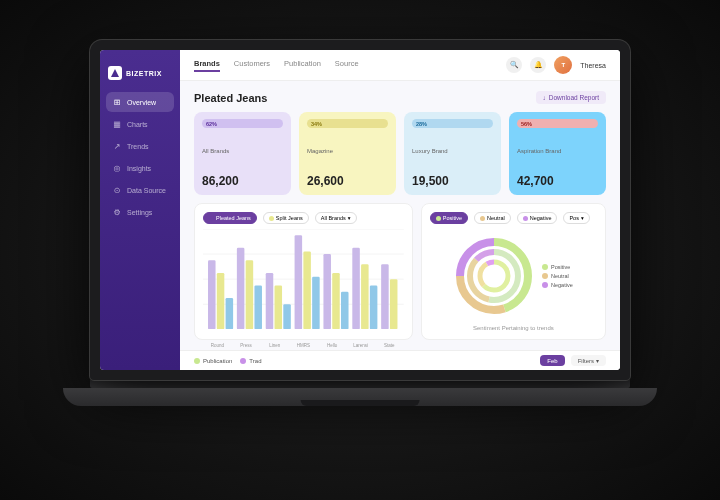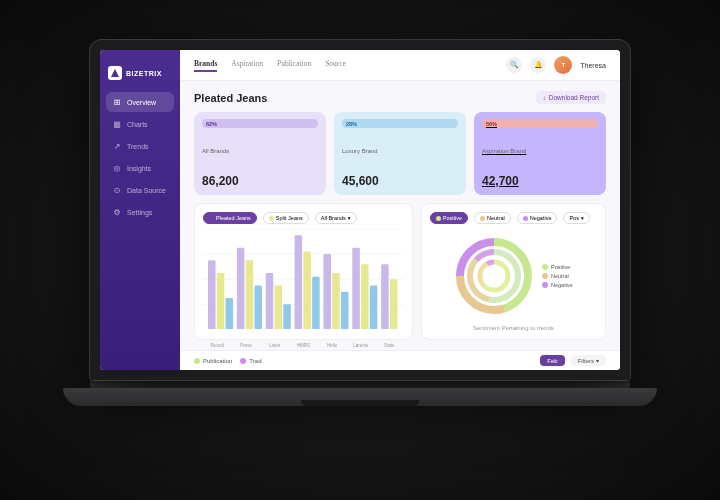--- a/index.html
+++ b/index.html
@@ -175,21 +175,20 @@
     .top-nav-tabs {
       display: flex;
       gap: 14px;
     }
 
     .top-nav-tab {
       font-size: 7.5px;
       color: #888;
       cursor: pointer;
       padding-bottom: 2px;
-      font-family: Liberation Serif, serif;
     }
 
     .top-nav-tab.active {
       color: #333;
       border-bottom: 2px solid #6b3fa0;
       font-weight: 600;
     }
 
     .top-nav-right {
       display: flex;
@@ -273,21 +272,21 @@
       border-radius: 8px;
       padding: 7px 8px;
       display: flex;
       flex-direction: column;
       gap: 20px;
     }
 
     .stat-card.purple { background: #e8e0f8; }
     .stat-card.yellow { background: #f8f5c0; }
     .stat-card.blue   { background: #daeef8; }
-    .stat-card.pink   { background: #c4b5fd; text-decoration: underline; }
+    .stat-card.pink   { background: #7dd3fc; }
 
     .stat-badge {
       display: inline-flex;
       align-items: center;
       gap: 2px;
       font-size: 5.5px;
       padding: 1.5px 4px;
       border-radius: 10px;
       font-weight: 600;
     }
@@ -525,21 +524,21 @@
               <span>Settings</span>
             </div>
           </div>
         </div>
 
         <div class="main-content">
 
           <div class="top-nav">
             <div class="top-nav-tabs">
               <span class="top-nav-tab active">Brands</span>
-              <span class="top-nav-tab">Aspiration</span>
+              <span class="top-nav-tab">Customers</span>
               <span class="top-nav-tab">Publication</span>
               <span class="top-nav-tab">Source</span>
             </div>
             <div class="top-nav-right">
               <div class="nav-icon-btn">🔍</div>
               <div class="nav-icon-btn">🔔</div>
               <div class="avatar">T</div>
               <span class="user-name">Theresa</span>
             </div>
           </div>
@@ -553,24 +552,29 @@
                 <span>Download Report</span>
               </div>
             </div>
 
             <div class="stats-row">
               <div class="stat-card purple">
                 <span class="stat-badge purple">62%</span>
                 <span class="stat-label">All Brands</span>
                 <span class="stat-value">86,200</span>
               </div>
+              <div class="stat-card yellow">
+                <span class="stat-badge yellow">34%</span>
+                <span class="stat-label">Magazine</span>
+                <span class="stat-value">26,600</span>
+              </div>
               <div class="stat-card blue">
                 <span class="stat-badge blue">28%</span>
                 <span class="stat-label">Luxury Brand</span>
-                <span class="stat-value">45,600</span>
+                <span class="stat-value">19,500</span>
               </div>
               <div class="stat-card pink">
                 <span class="stat-badge pink">56%</span>
                 <span class="stat-label">Aspiration Brand</span>
                 <span class="stat-value">42,700</span>
               </div>
             </div>
 
             <div class="charts-row">
 

